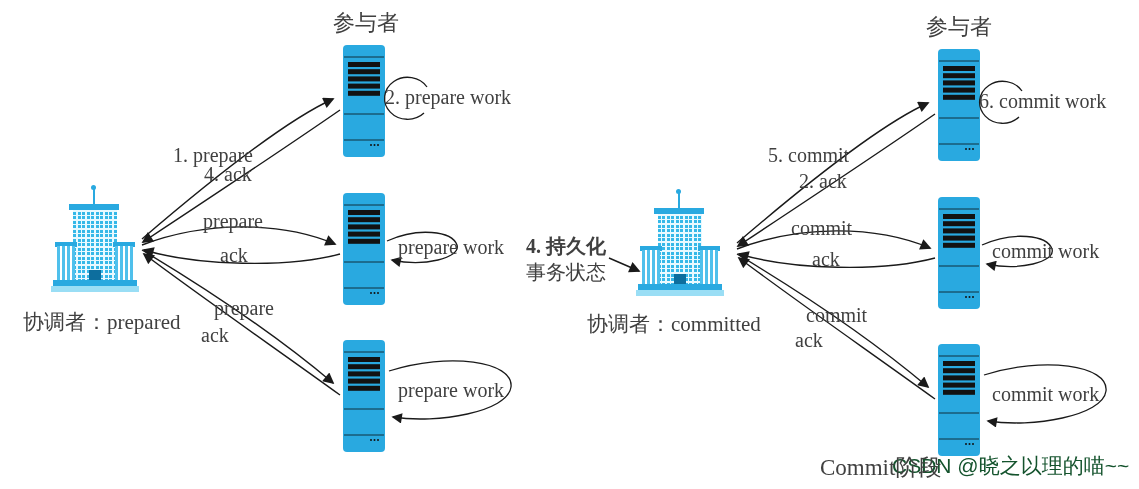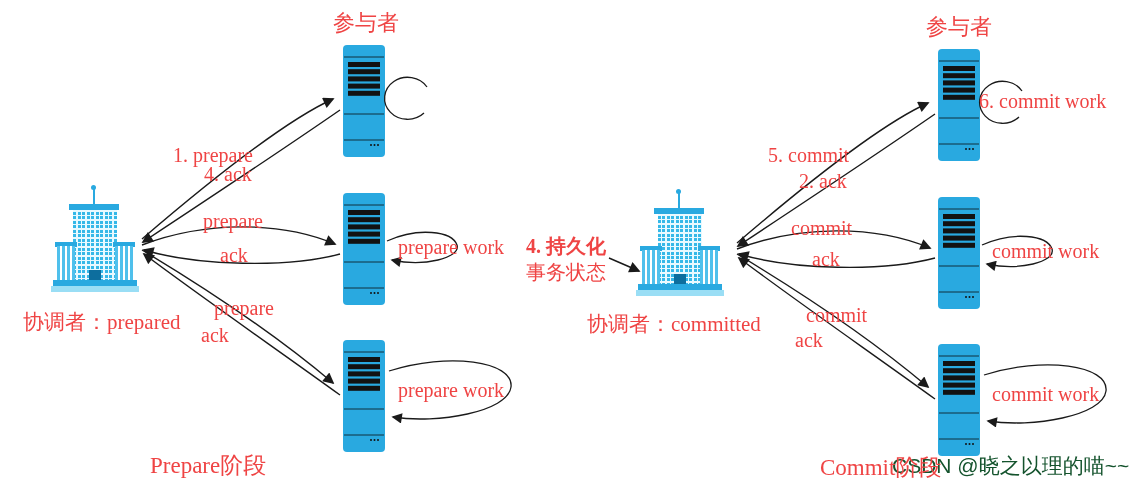--- a/index.html
+++ b/index.html
@@ -1,19 +1,19 @@
 <!DOCTYPE html>
 <html><head>
 <meta charset="utf-8">
 <style>
   html,body{margin:0;padding:0;background:#ffffff;}
   .canvas{position:relative;width:1139px;height:489px;background:#ffffff;overflow:hidden;
           font-family:"Liberation Serif","DejaVu Serif",serif;}
   .layer{position:absolute;left:0;top:0;}
-  .lbl{position:absolute;color:#ef4444;font-size:20px;line-height:1.05;white-space:nowrap;}
+  .lbl{position:absolute;color:#404040;font-size:20px;line-height:1.05;white-space:nowrap;}
   .lbl.big{font-size:22px;}
   .lbl.phase{font-size:23px;}
   .lbl.coord{font-size:21px;}
   .lbl.note{font-size:20px;}
   .lbl.wm{color:#14532d;font-size:21px;font-family:"Liberation Sans","DejaVu Sans",sans-serif;}
   .arrow{stroke:#1a1a1a;stroke-width:1.4;fill:none;}
   .loop{stroke:#1a1a1a;stroke-width:1.3;fill:none;}
   
   .bldg{position:absolute;width:88px;height:118px;}
   .bldg .antenna{position:absolute;left:42px;top:0;width:2px;height:20px;background:#29a9e0;}
@@ -115,24 +115,24 @@
       <div class="base2"></div>
   </div>
 
   <div class="lbl big" style="left:333px;top:11px;">参与者</div>
   <div class="lbl" style="left:173px;top:145px;">1. prepare</div>
   <div class="lbl" style="left:204px;top:164px;">4. ack</div>
   <div class="lbl" style="left:203px;top:211px;">prepare</div>
   <div class="lbl" style="left:220px;top:245px;">ack</div>
   <div class="lbl" style="left:214px;top:298px;">prepare</div>
   <div class="lbl" style="left:201px;top:325px;">ack</div>
+  <div class="lbl" style="left:385px;top:87px;">2. prepare work</div>
   <div class="lbl" style="left:398px;top:237px;">prepare work</div>
   <div class="lbl" style="left:398px;top:380px;">prepare work</div>
   <div class="lbl coord" style="left:23px;top:311px;">协调者：prepared</div>
-  <div class="lbl phase" style="left:150px;top:454px;">Prepare阶段</div>
 
   <div class="lbl note" style="left:526px;top:236px;font-weight:bold;">4. 持久化</div>
   <div class="lbl note" style="left:526px;top:262px;">事务状态</div>
 
   <div class="lbl big" style="left:926px;top:15px;">参与者</div>
   <div class="lbl" style="left:768px;top:145px;">5. commit</div>
   <div class="lbl" style="left:799px;top:171px;">2. ack</div>
   <div class="lbl" style="left:791px;top:218px;">commit</div>
   <div class="lbl" style="left:812px;top:249px;">ack</div>
   <div class="lbl" style="left:806px;top:305px;">commit</div>

